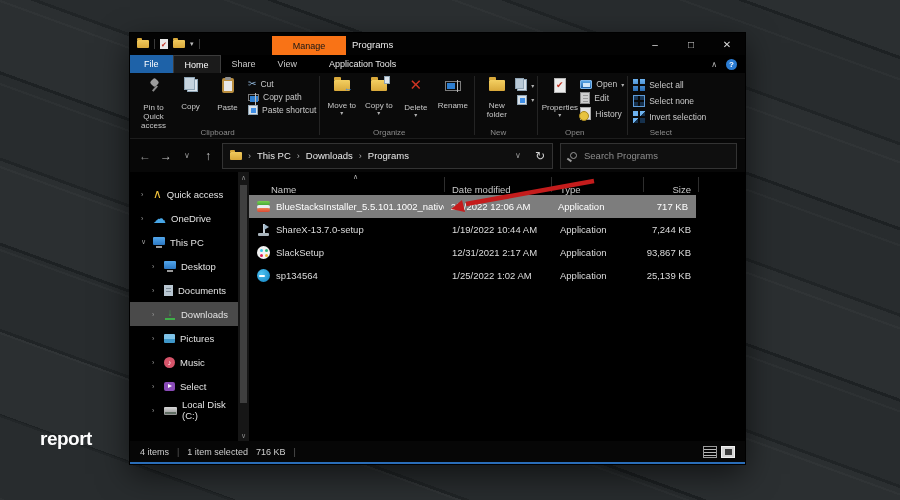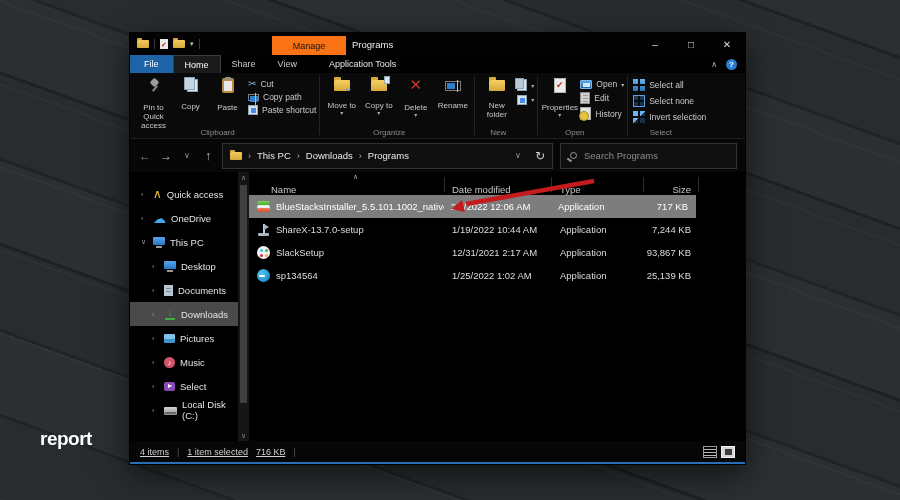--- a/index.html
+++ b/index.html
@@ -170,21 +170,21 @@
   .fic-bs::after { content:""; position:absolute; left:0; top:8px; width:13px; height:4px; border-radius:2px; background:linear-gradient(#ef8050,#d84a36); }
   .fic-sx::before { content:""; position:absolute; left:5.5px; top:1px; width:2px; height:11px; background:#c3ccd4; }
   .fic-sx::after { content:""; position:absolute; left:1px; bottom:0; width:11px; height:3px; background:#aab5bd; border-radius:1px; }
   .fic-sx .flag { position:absolute; left:7px; top:1px; border-top:3px solid transparent; border-bottom:3px solid transparent; border-left:5px solid #9fb6c8; }
   .fic-slack { border-radius:50%; background:#f2f2f2; }
   .fic-slack::before { content:""; position:absolute; left:2.5px; top:2.5px; width:3px; height:3px; border-radius:50%; background:#36c5f0; box-shadow:5px 0 0 #2eb67d, 0 5px 0 #e01e5a, 5px 5px 0 #ecb22e; }
   .fic-hp { border-radius:50%; background:radial-gradient(circle at 35% 35%, #4fc3f2, #0d7fc0); }
   .fic-hp::after { content:""; position:absolute; left:2px; top:5.5px; width:6px; height:2px; background:#fff; border-radius:1px; }
 
   
-  .statusbar { height:21px; background:#060606; display:flex; align-items:center; gap:8px; padding:0 10px; font-size:9px; color:#cfcfcf; flex:none;text-decoration:underline; }
+  .statusbar { height:21px; background:#060606; display:flex; align-items:center; gap:8px; padding:0 10px; font-size:9px; color:#cfcfcf; flex:none; }
   .st-sep { color:#5a5a5a; }
   .views { margin-left:auto; display:flex; gap:4px; align-items:center; }
   .vw-details { width:14px; height:12px; border:1px solid #9a9a9a; background:repeating-linear-gradient(rgba(0,0,0,0) 0 2px,#b9b9b9 2px 3px); }
   .vw-thumbs { width:14px; height:12px; background:#d6d6d6; border:1px solid #f0f0f0; position:relative; }
   .vw-thumbs::after { content:""; position:absolute; left:3px; top:2px; width:7px; height:6px; background:#3c3c3c; }
 
   .arrow-overlay { position:absolute; inset:0; pointer-events:none; z-index:6; }
 </style>
 </head>
 <body>

